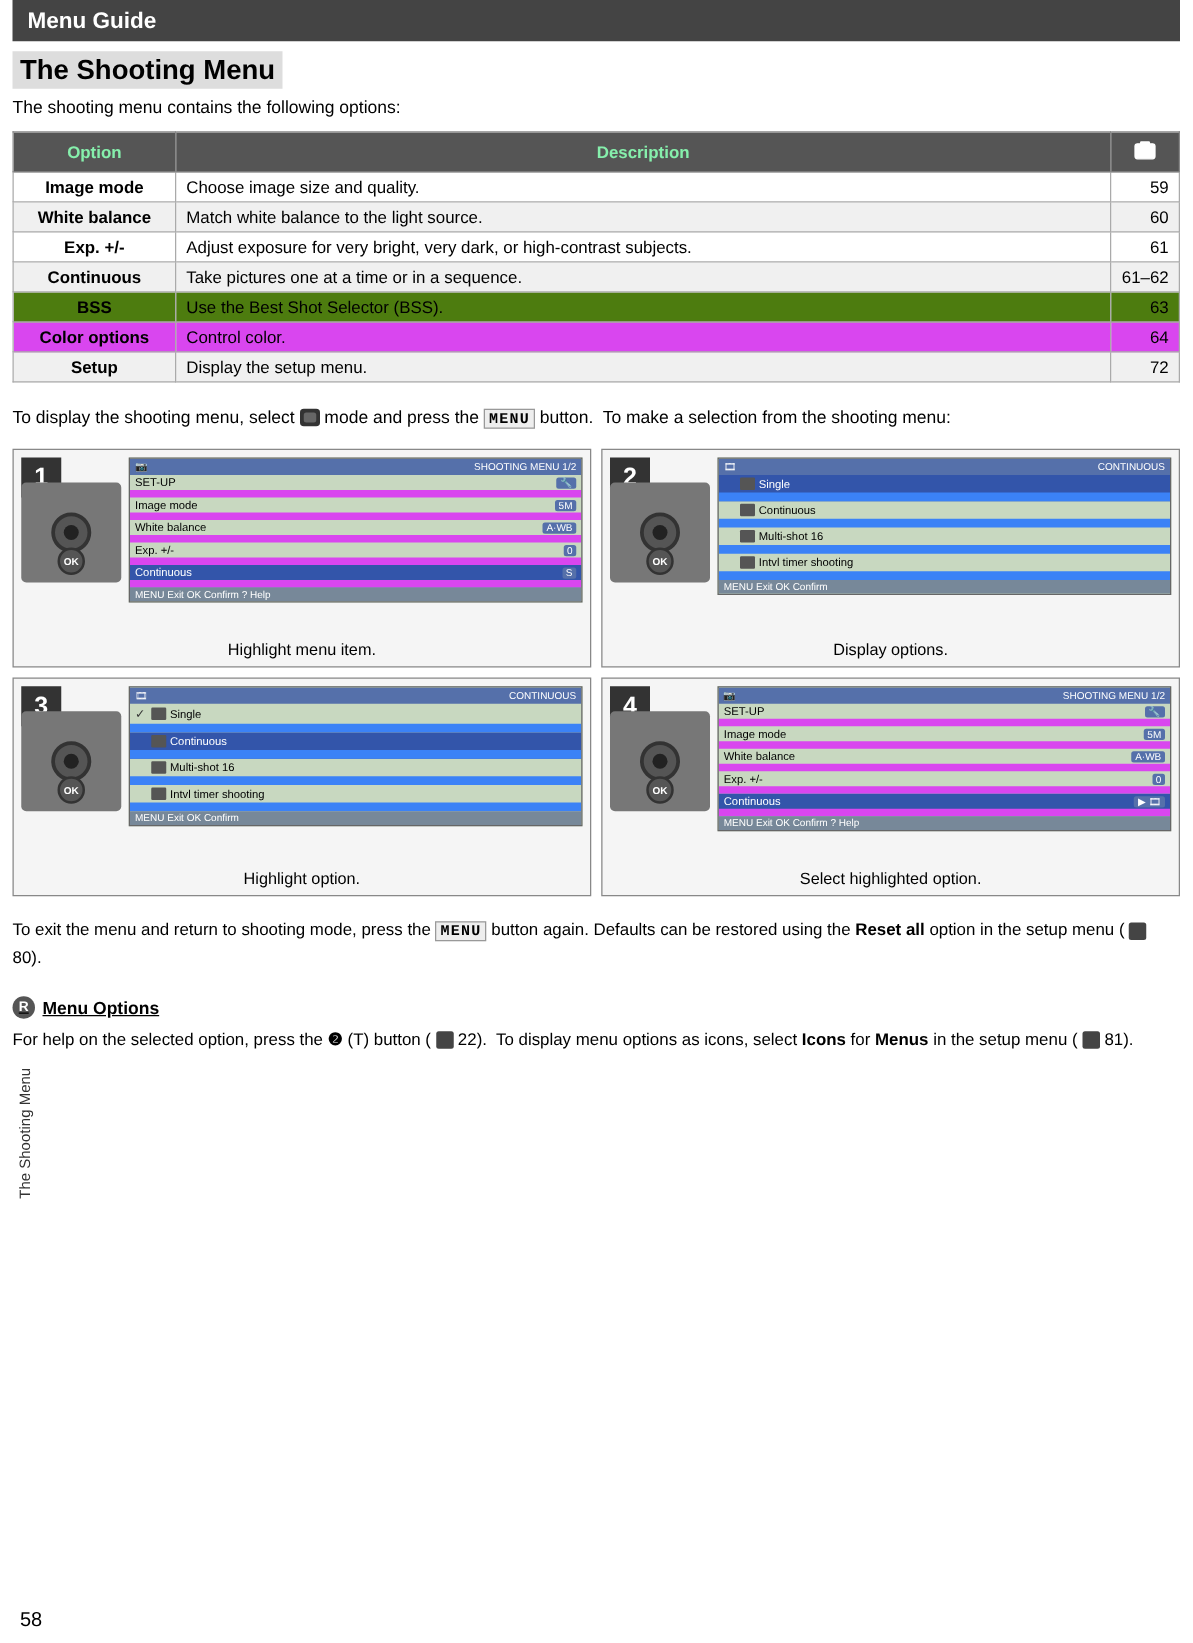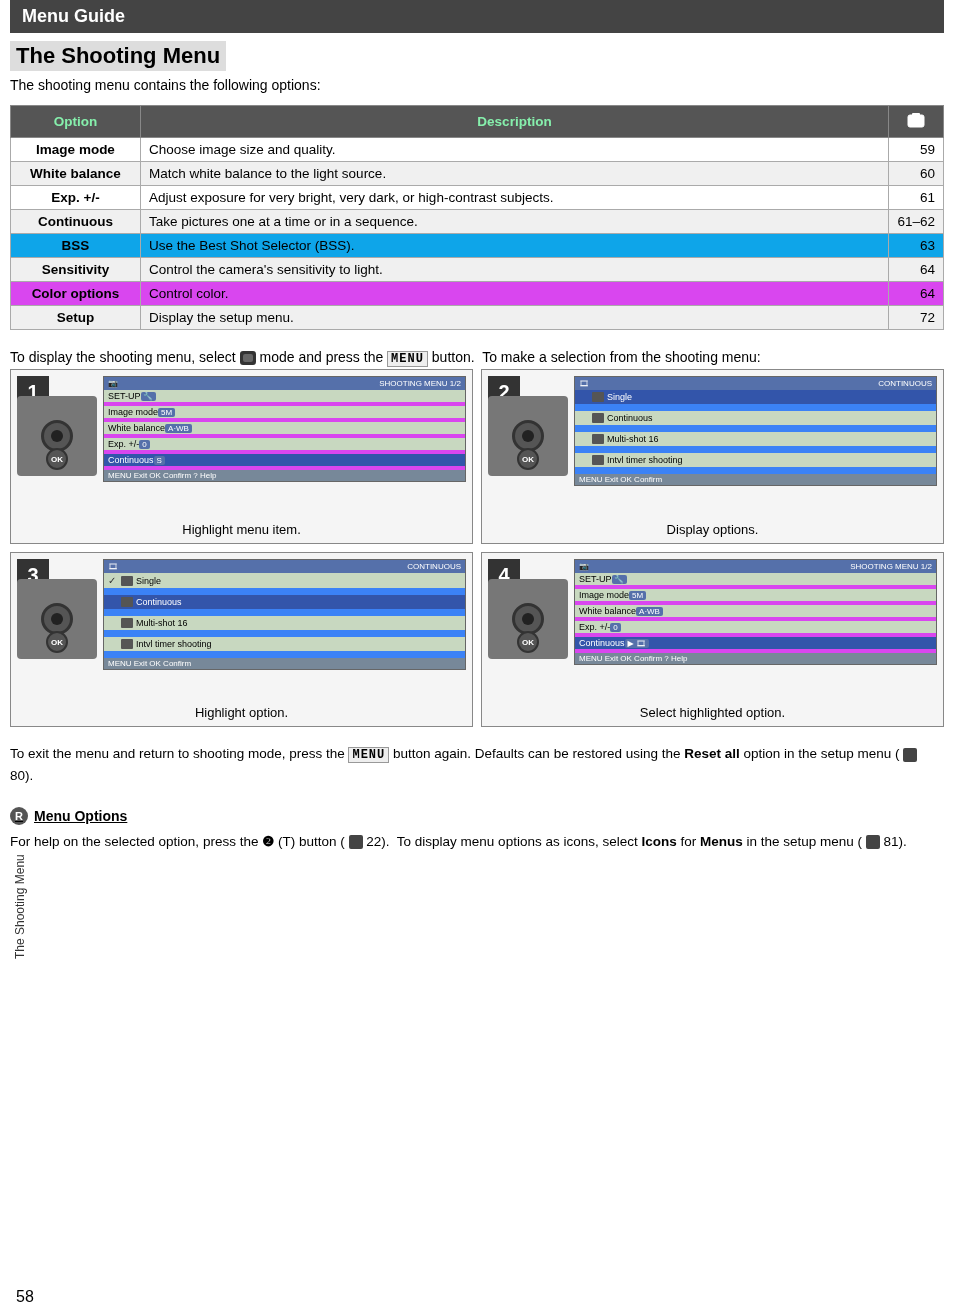--- a/index.html
+++ b/index.html
@@ -86,21 +86,21 @@
       text-align: right;
       vertical-align: middle;
     }
 
     
     .desc-text { font-size: 13.5px; }
 
     
     .nav-text {
       font-size: 14px;
-      margin-bottom: 0;
+      margin-bottom: 14px;
       line-height: 1.6;
     }
 
     .menu-keyword {
       font-family: 'Courier New', monospace;
       font-weight: bold;
       font-size: 12px;
       background: #eee;
       border: 1px solid #999;
       padding: 0 3px;
@@ -221,23 +221,24 @@
       padding: 2px 4px;
       font-size: 8px;
       display: flex;
       justify-content: space-between;
       align-items: center;
     }
 
     .lcd-row {
       padding: 1px 4px;
       display: flex;
+      justify-content: space-between;
       align-items: center;
       font-size: 9px;
-      border-bottom: 4px solid #d946ef;
+      border-bottom: 6px solid #d946ef;
     }
 
     .lcd-row.highlighted {
       background: #3355aa;
       color: #fff;
     }
 
     .lcd-value {
       background: #5570aa;
       color: #fff;
@@ -402,29 +403,24 @@
           <tr style="background: rgb(255, 255, 255);">
     <td class="option-cell">Exp. +/-</td>
     <td class="desc-text">Adjust exposure for very bright, very dark, or high-contrast subjects.</td>
     <td class="page-cell">61</td>
   </tr>
           <tr style="background: rgb(240, 240, 240);">
     <td class="option-cell">Continuous</td>
     <td class="desc-text">Take pictures one at a time or in a sequence.</td>
     <td class="page-cell">61–62</td>
   </tr>
-          <tr style="background: #0ea5e9;">
+          <tr style="background: #4d7c0f;">
     <td class="option-cell">BSS</td>
     <td class="desc-text">Use the Best Shot Selector (BSS).</td>
     <td class="page-cell">63</td>
-  </tr>
-          <tr style="background: rgb(240, 240, 240);">
-    <td class="option-cell">Sensitivity</td>
-    <td class="desc-text">Control the camera's sensitivity to light.</td>
-    <td class="page-cell">64</td>
   </tr>
           <tr style="background: #d946ef;">
     <td class="option-cell">Color options</td>
     <td class="desc-text">Control color.</td>
     <td class="page-cell">64</td>
   </tr>
           <tr style="background: rgb(240, 240, 240);">
     <td class="option-cell">Setup</td>
     <td class="desc-text">Display the setup menu.</td>
     <td class="page-cell">72</td>

